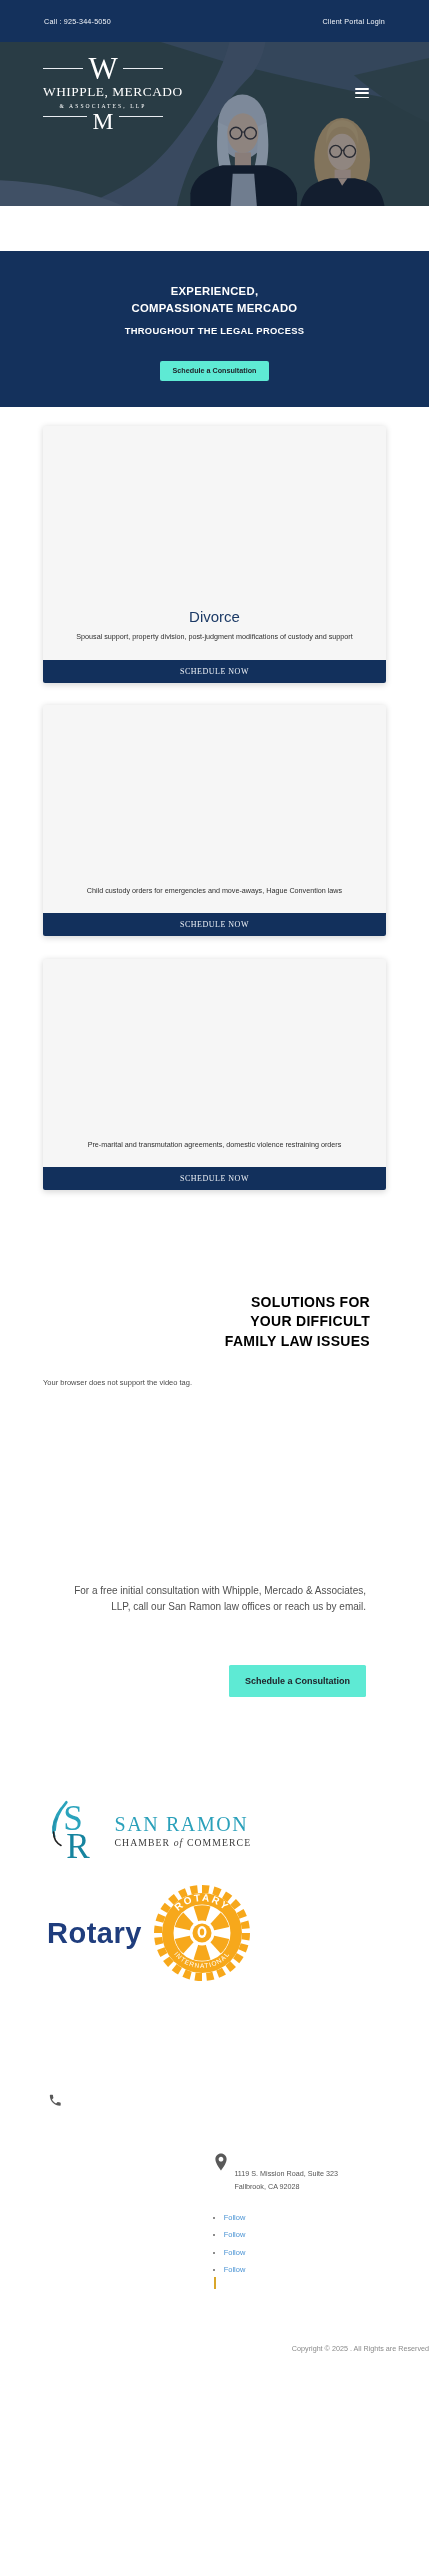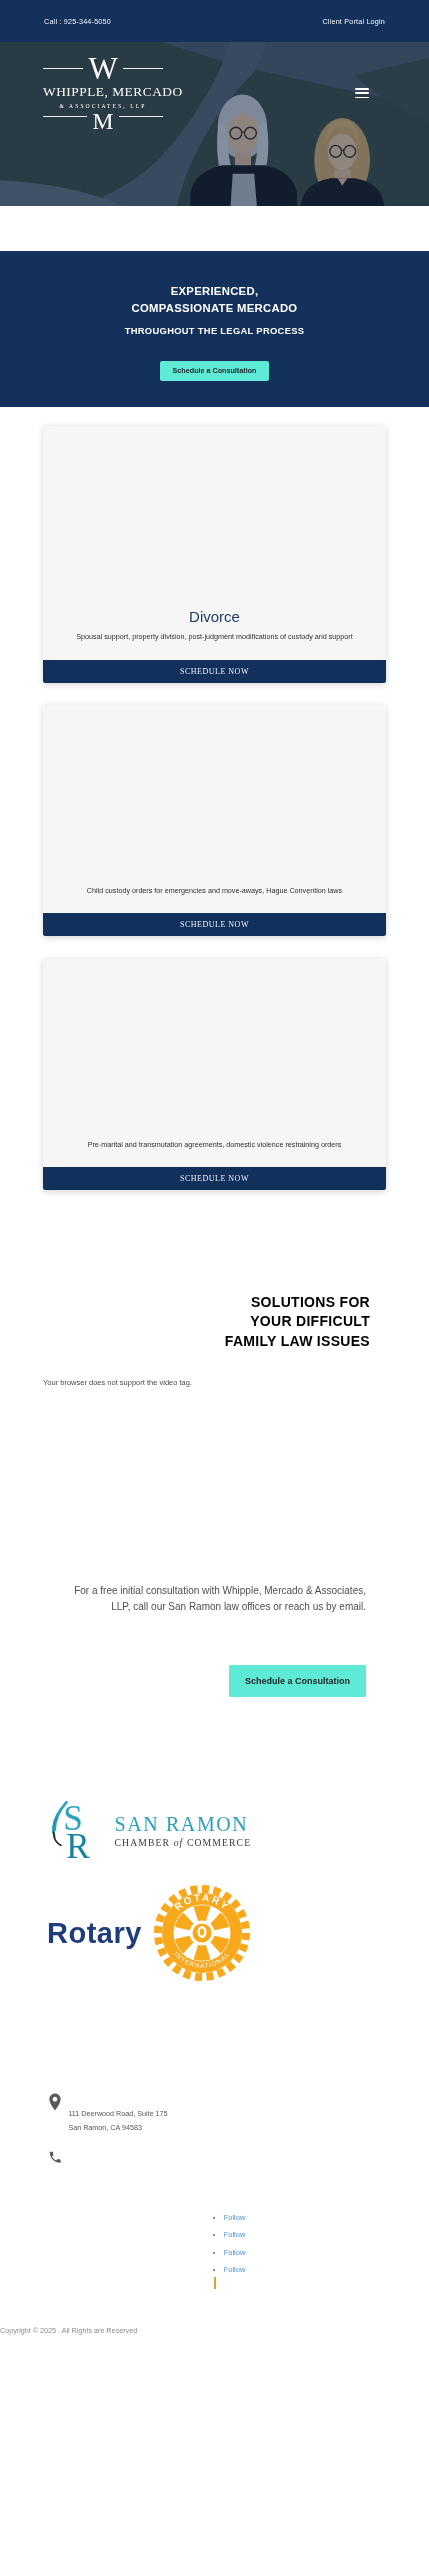--- a/index.html
+++ b/index.html
@@ -61,21 +61,21 @@
   .office .addr{font-size:7.2px;line-height:1.9;color:#555;padding-top:14px;}
   .office1{padding-left:48px;}
   .phone-row{padding-left:48px;margin-top:15px;}
   .office2-col{margin-left:214px;margin-top:43px;width:161px;}
   .follow-list{margin:15px 0 0;padding-left:9.7px;}
   .follow-list li{font-size:7.5px;line-height:2.3;color:#666;}
   .follow-list li::marker{color:#666;}
   .follow-list a{color:#4b94d4;}
   .badge{margin-top:28px;width:152px;height:40px;background:#060606;border:1.1px solid #d9a62a;cursor:pointer;}
   
-  .footer{margin-top:38px;padding-bottom:28.4px;text-align:left;font-size:7.2px;color:#8a8a8a;}
+  .footer{margin-top:56px;padding-bottom:28.4px;text-align:right;font-size:7.2px;color:#8a8a8a;}
 </style>
 </head>
 <body>
 
 <div class="topbar">
   <a href="#">Call : 925-344-5050</a>
   <a href="#">Client Portal Login</a>
 </div>
 
 <div class="hero">
@@ -220,37 +220,37 @@
       <path id="arcB" d="M15 50 A35 35 0 0 0 85 50" fill="none"></path>
       <text font-size="6.5" fill="#ffffff" letter-spacing="1"><textPath href="#arcB" startOffset="50%" text-anchor="middle">INTERNATIONAL</textPath></text>
     </svg>
   </a>
 
 
 </div>
 
 <div class="contact">
 
-  <div class="office office1">
-    <svg class="pin" width="14" height="18" viewBox="0 0 24 32">
-      <path d="M12 1C6.5 1 2 5.5 2 11c0 7.5 10 20 10 20s10-12.5 10-20C22 5.5 17.5 1 12 1zm0 14.2c-2.3 0-4.2-1.9-4.2-4.2S9.7 6.8 12 6.8s4.2 1.9 4.2 4.2-1.9 4.2-4.2 4.2z" fill="#595959"></path>
-    </svg>
-    <div class="addr">
-      <span>111 Deerwood Road, Suite 175</span><br>
-      <span>San Ramon, CA 94583</span>
-    </div>
-  </div>
 
   <div class="phone-row">
     <svg width="14.5" height="14.5" viewBox="0 0 24 24">
       <path d="M6.6 10.8c1.5 2.9 3.8 5.2 6.7 6.7l2.2-2.2c.3-.3.7-.4 1-.2 1.1.4 2.3.6 3.5.6.6 0 1 .4 1 1V20c0 .6-.4 1-1 1C10.8 21 3 13.2 3 4c0-.6.4-1 1-1h3.3c.6 0 1 .4 1 1 0 1.2.2 2.4.6 3.5.1.3 0 .7-.2 1l-2.1 2.3z" fill="#595959"></path>
     </svg>
   </div>
 
   <div class="office2-col">
+    <div class="office">
+      <svg class="pin" width="14" height="18" viewBox="0 0 24 32">
+        <path d="M12 1C6.5 1 2 5.5 2 11c0 7.5 10 20 10 20s10-12.5 10-20C22 5.5 17.5 1 12 1zm0 14.2c-2.3 0-4.2-1.9-4.2-4.2S9.7 6.8 12 6.8s4.2 1.9 4.2 4.2-1.9 4.2-4.2 4.2z" fill="#595959"></path>
+      </svg>
+      <div class="addr">
+        <span>1119 S. Mission Road, Suite 323</span><br>
+        <span>Fallbrook, CA 92028</span>
+      </div>
+    </div>
 
     <ul class="follow-list">
       <li><a href="#">Follow</a></li>
       <li><a href="#">Follow</a></li>
       <li><a href="#">Follow</a></li>
       <li><a href="#">Follow</a></li>
     </ul>
 
     <a href="#" class="badge"></a>
   </div>

